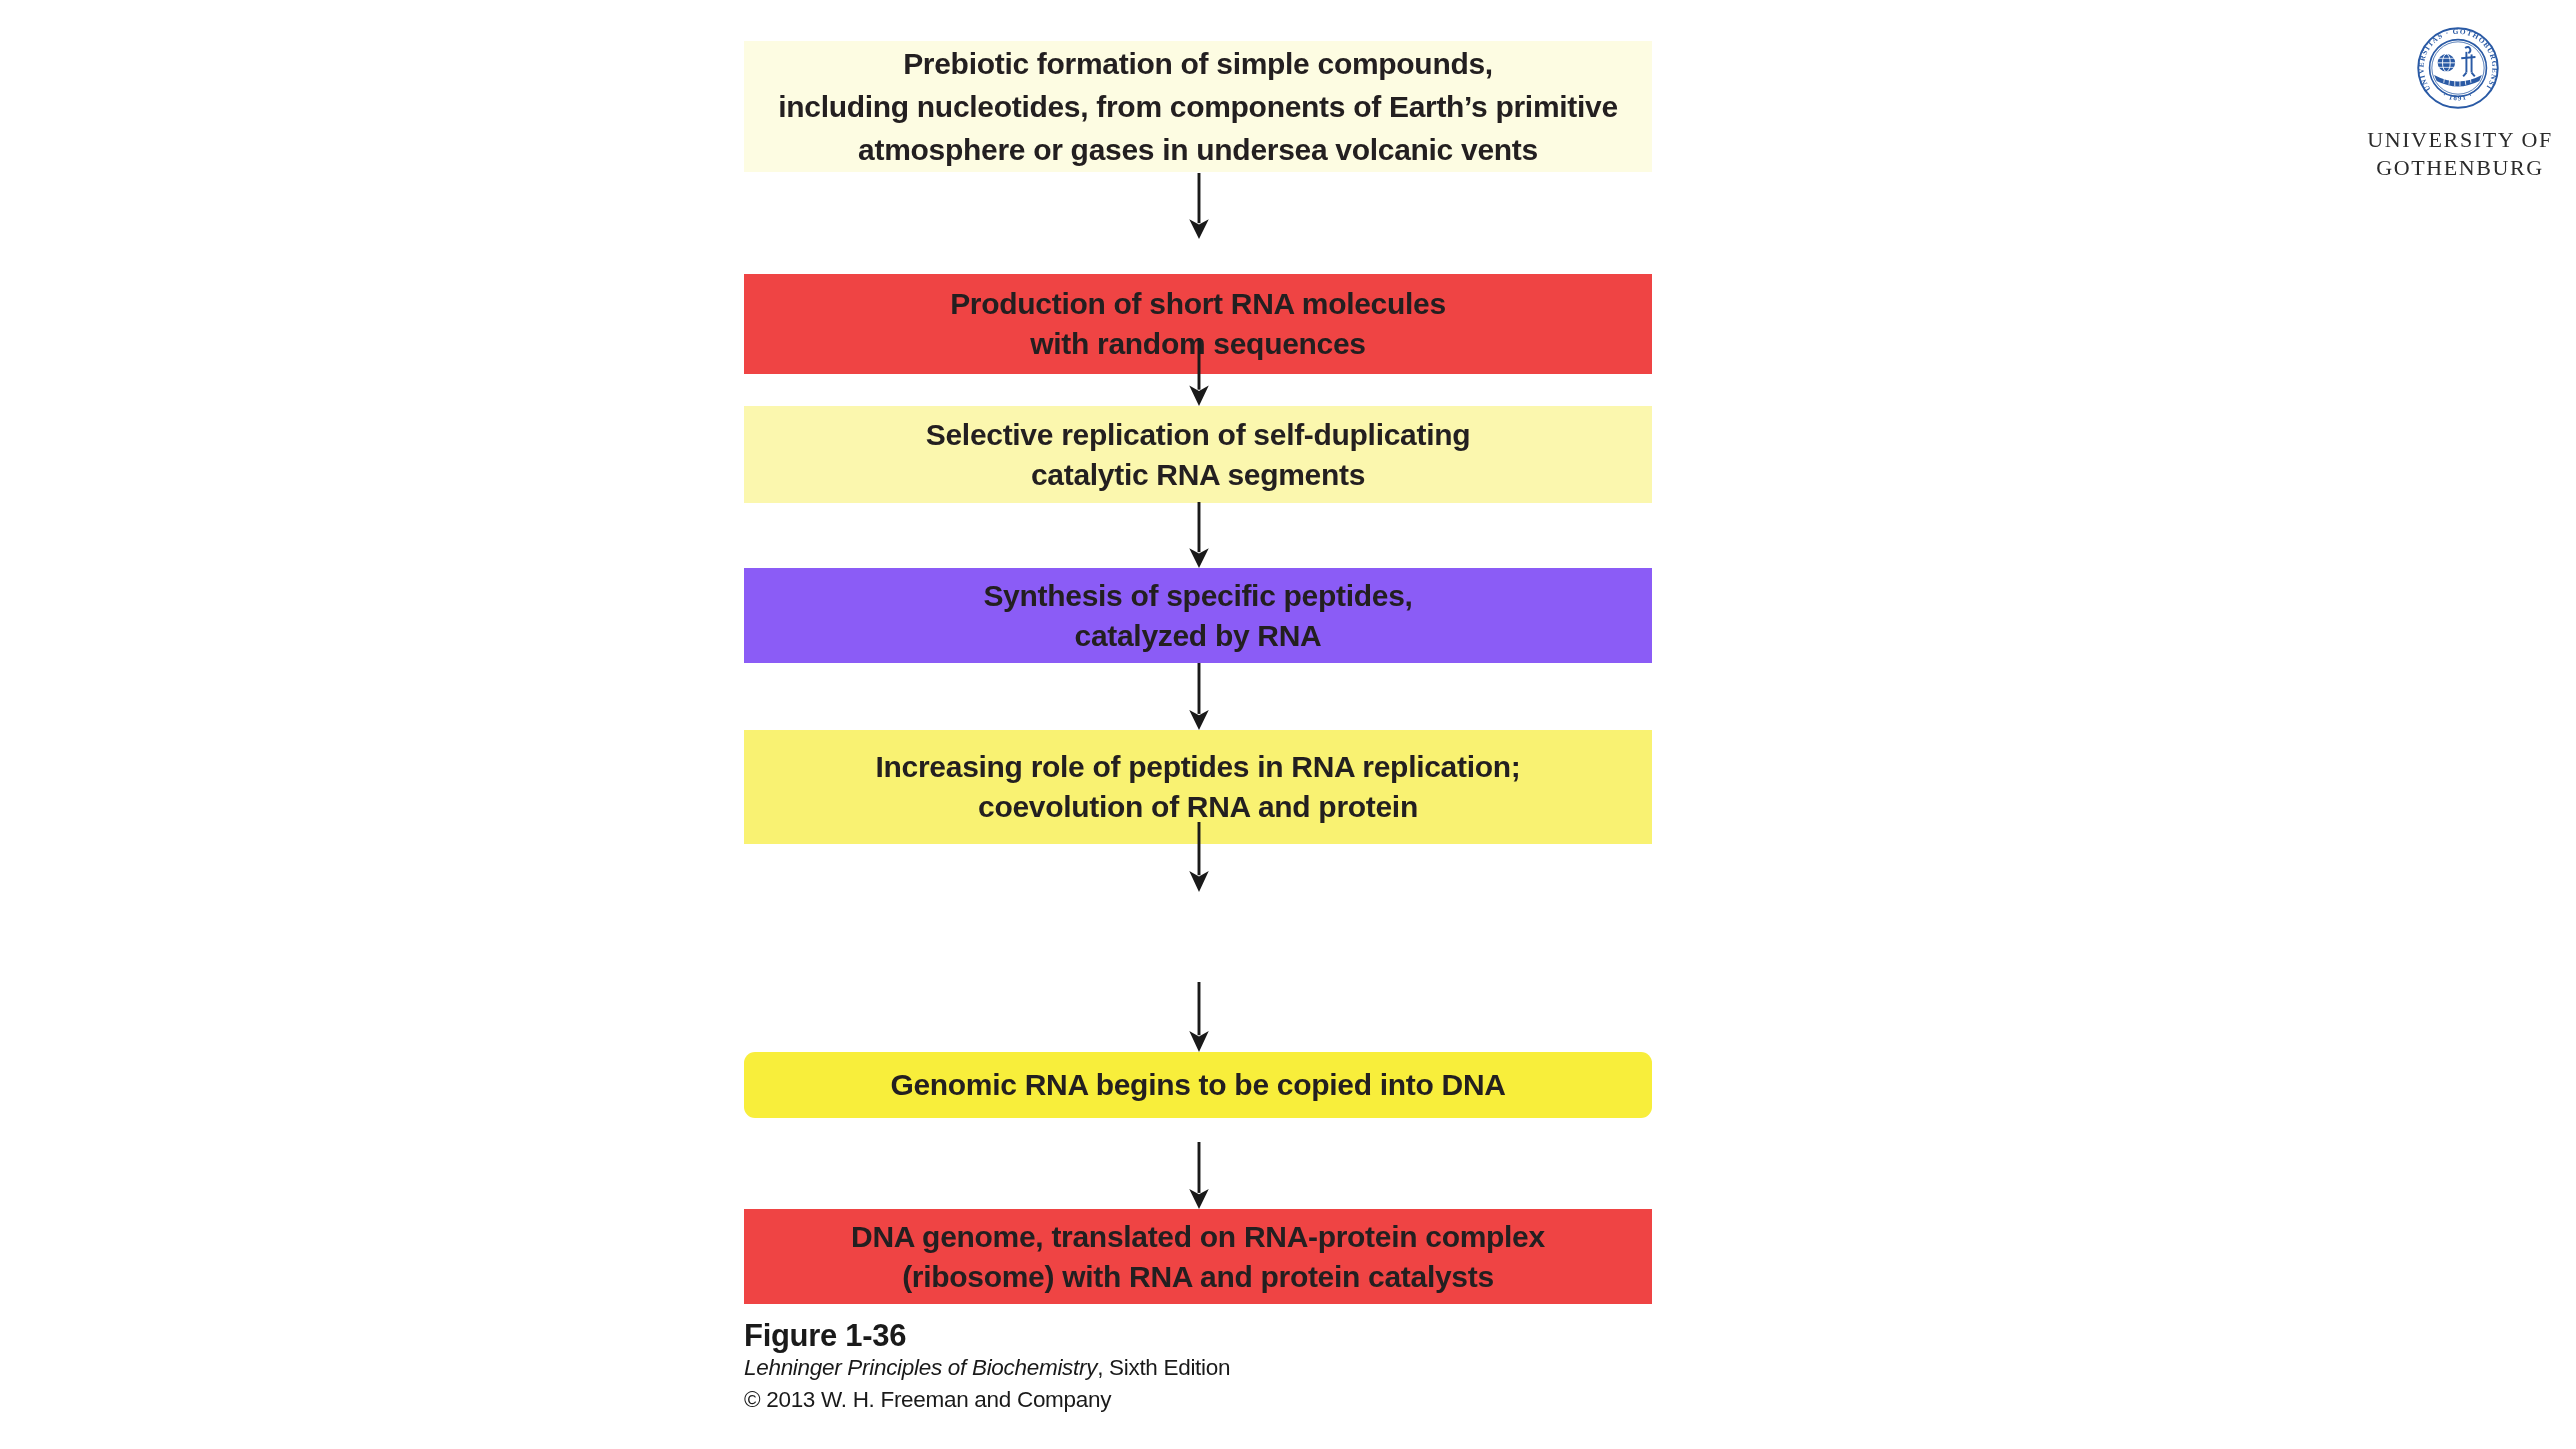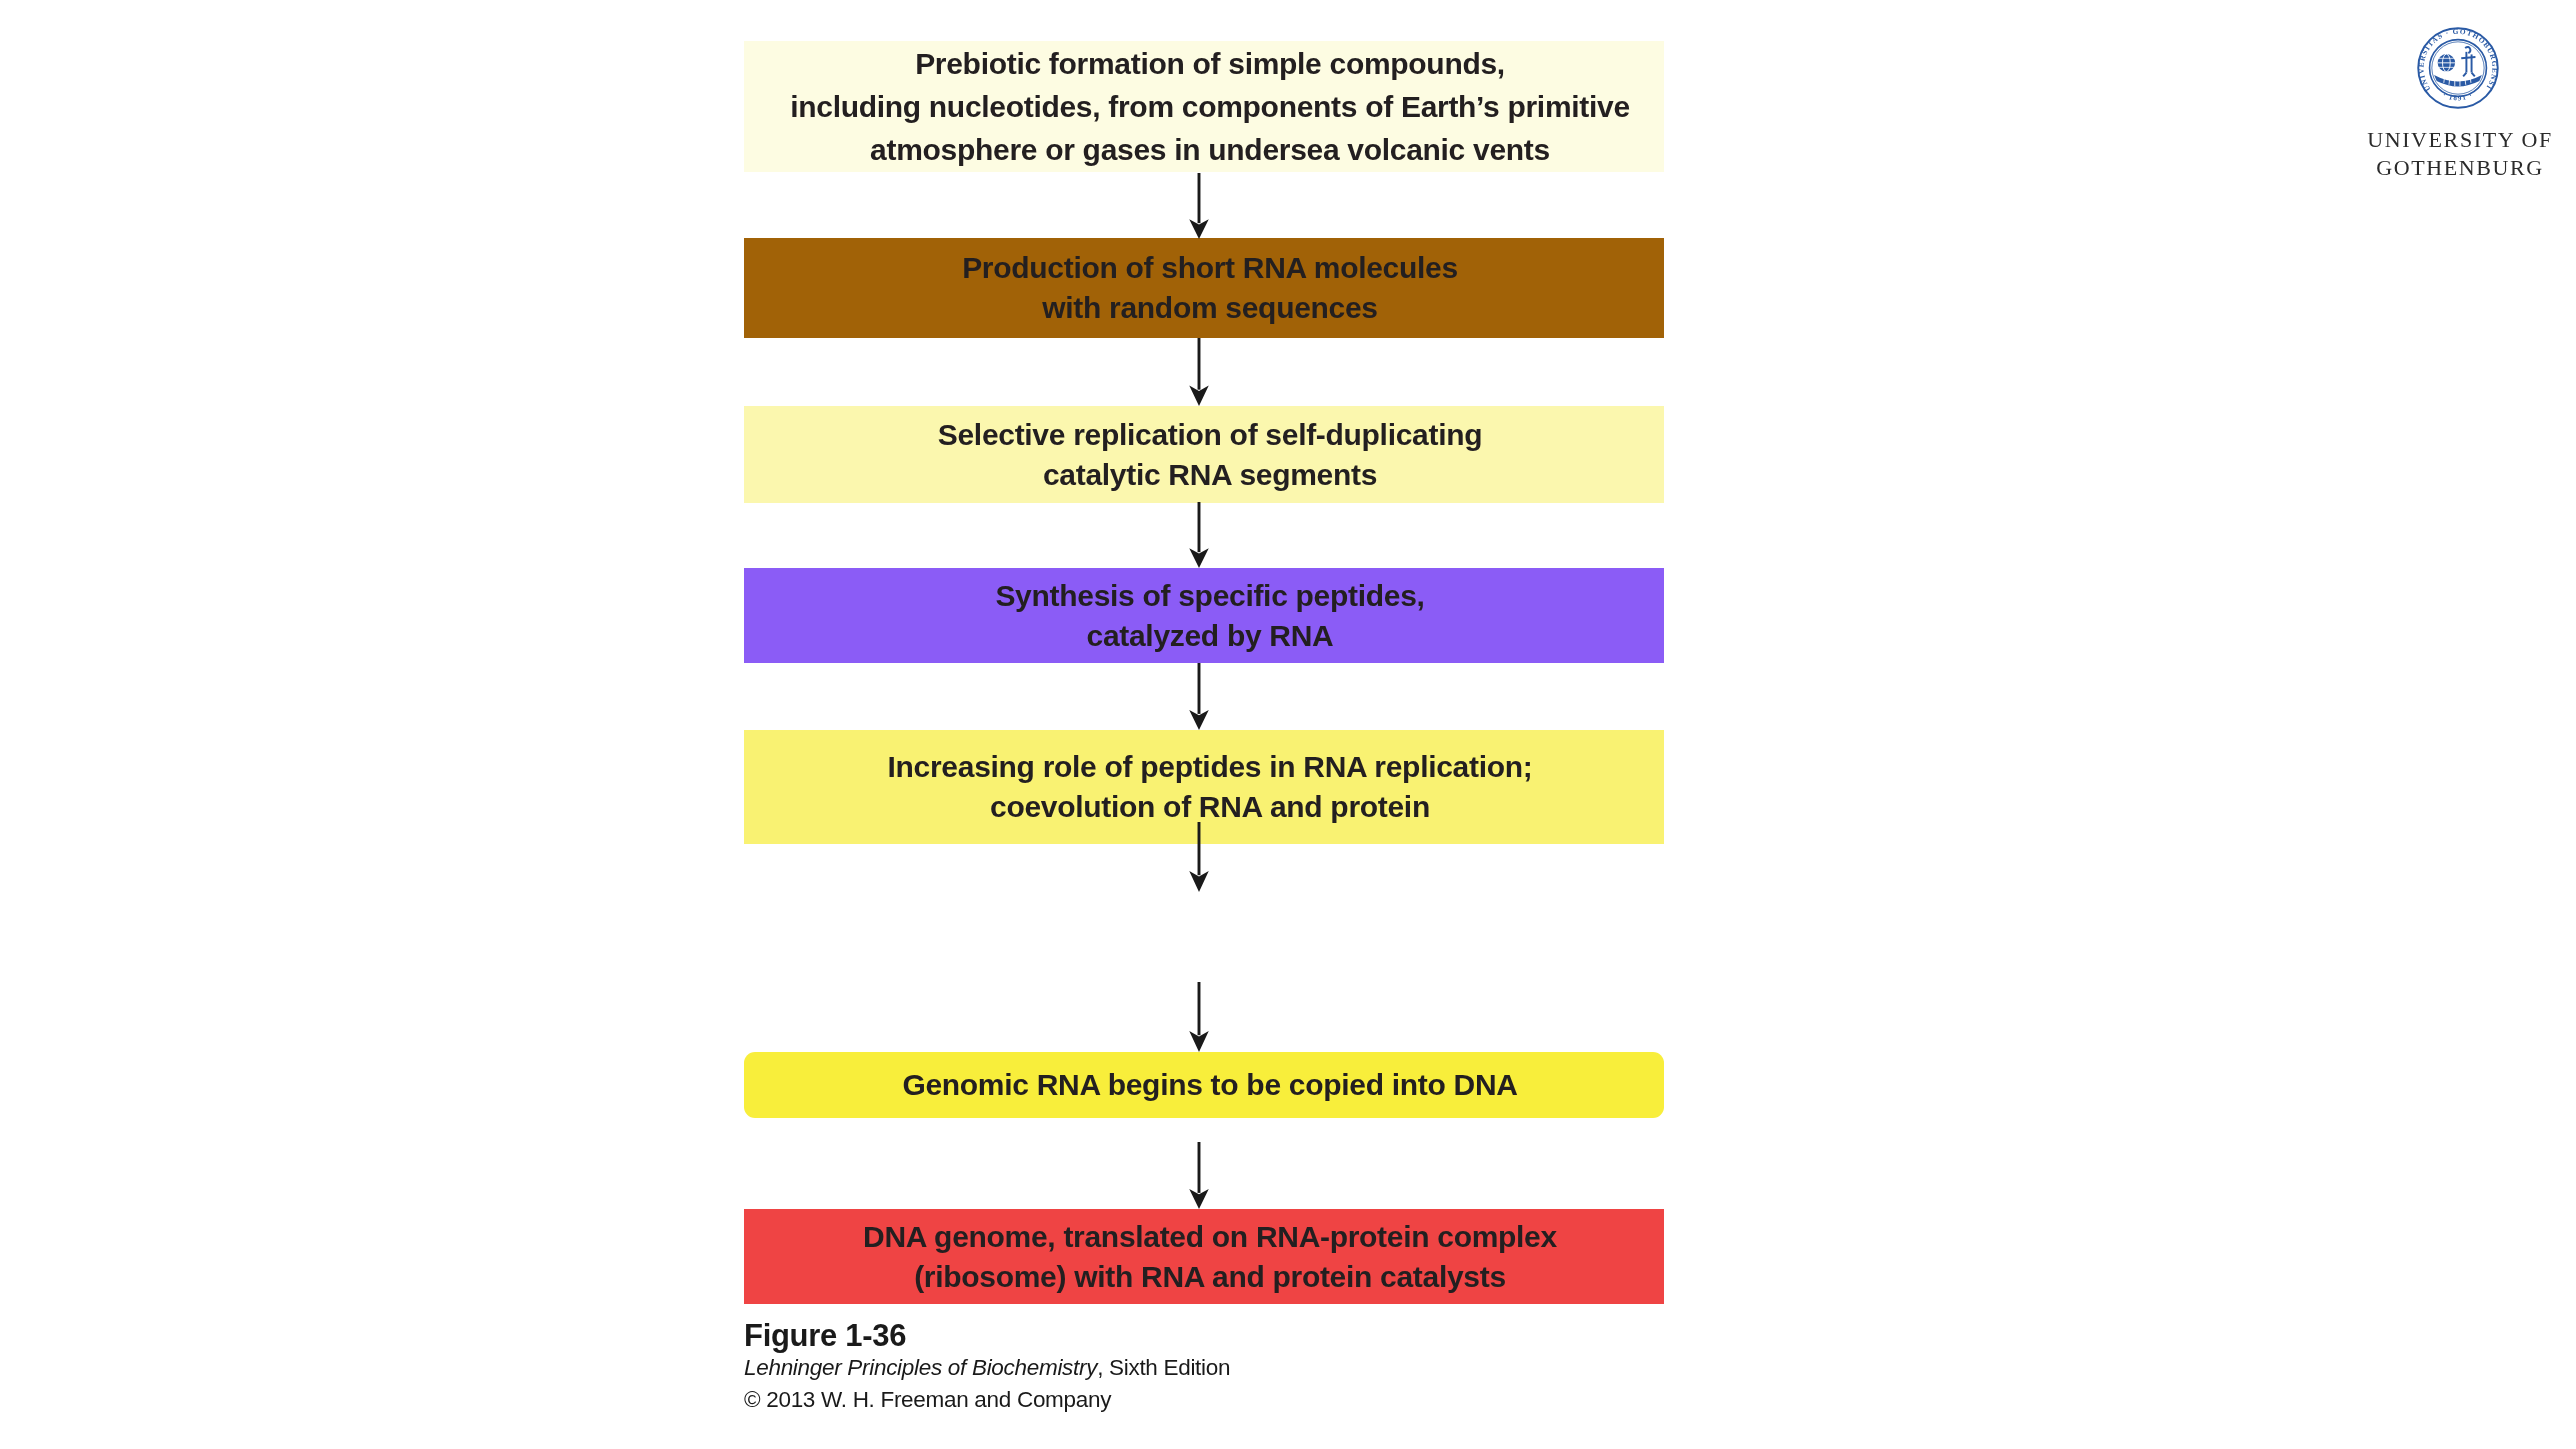--- a/index.html
+++ b/index.html
@@ -15,21 +15,20 @@
   .box{
     position:absolute;
     left:744px;width:908px;
     display:flex;align-items:center;justify-content:center;
     text-align:center;
     font-weight:700;
     font-size:30px;line-height:40px;
     letter-spacing:-0.3px;
     color:#231f20;
     white-space:pre-line;
-    padding-left:12px;
   }
   .b1{top:41px;height:131px;line-height:43px;}
   .b2{top:238px;height:100px;}
   .b3{top:406px;height:97px;text-align:center;}
   .b4{top:568px;height:95px;}
   .b5{top:730px;height:114px;}
   .b6{top:892px;height:90px;}
   .b7{top:1052px;height:66px;border-radius:11px;}
   .b8{top:1209px;height:95px;}
 
@@ -63,21 +62,21 @@
   }
 </style>
 </head>
 <body>
 
 <div class="slide">
 
   <div class="box b1" style="background: rgb(253, 252, 226);">Prebiotic formation of simple compounds,
 including nucleotides, from components of Earth’s primitive
 atmosphere or gases in undersea volcanic vents</div>
-  <div class="box b2" style="background: #a16207;">Production of short RNA molecules
+  <div class="box b2" style="background: #ef4444; margin-top: 36px;">Production of short RNA molecules
 with random sequences</div>
   <div class="box b3" style="background: rgb(251, 247, 174);">Selective replication of self-duplicating
 catalytic RNA segments</div>
   <div class="box b4" style="background: #8b5cf6;">Synthesis of specific peptides,
 catalyzed by RNA</div>
   <div class="box b5" style="background: rgb(249, 242, 114);">Increasing role of peptides in RNA replication;
 coevolution of RNA and protein</div>
   <div class="box b7" style="background: rgb(248, 238, 59);">Genomic RNA begins to be copied into DNA</div>
   <div class="box b8" style="background: #ef4444;">DNA genome, translated on RNA-protein complex
 (ribosome) with RNA and protein catalysts</div>

